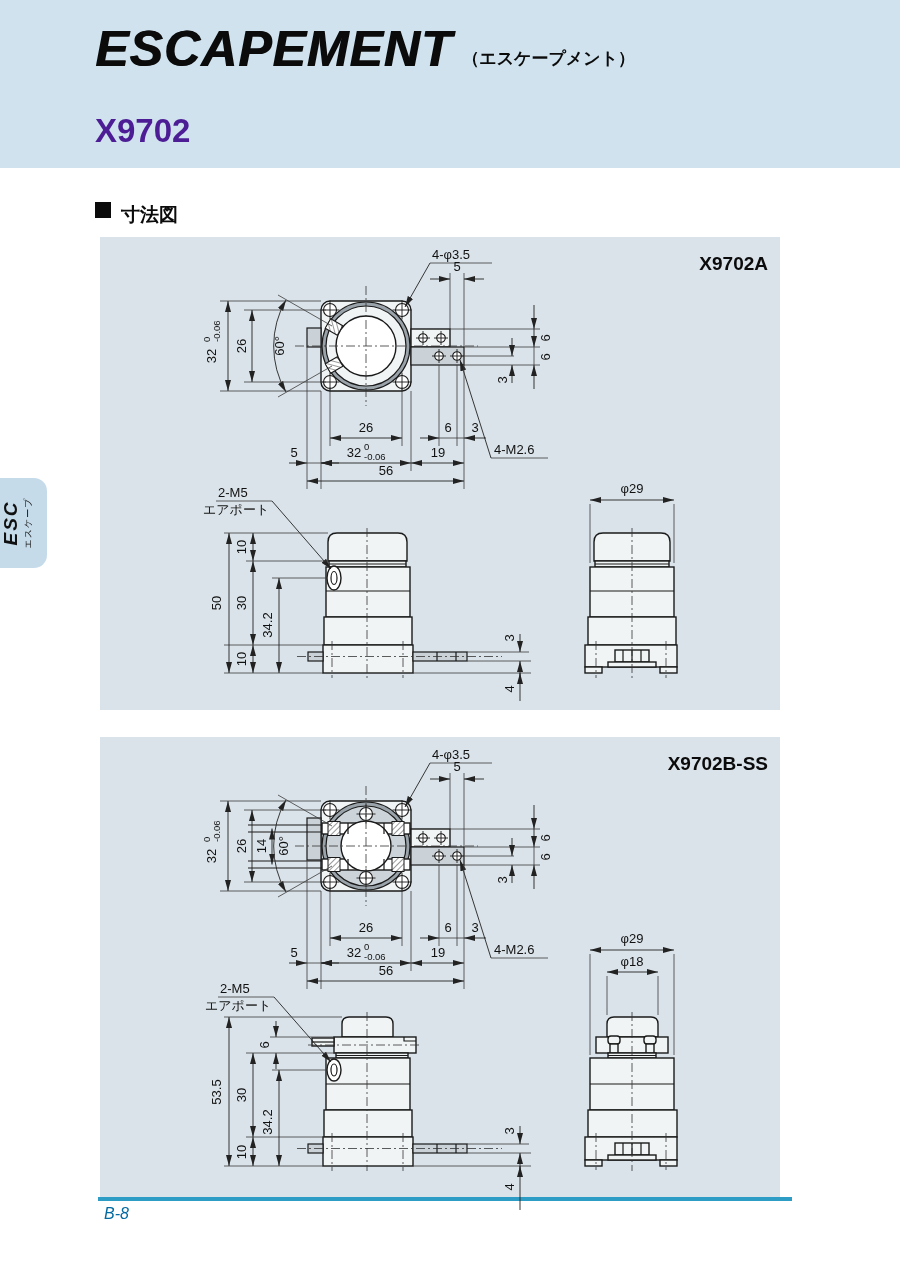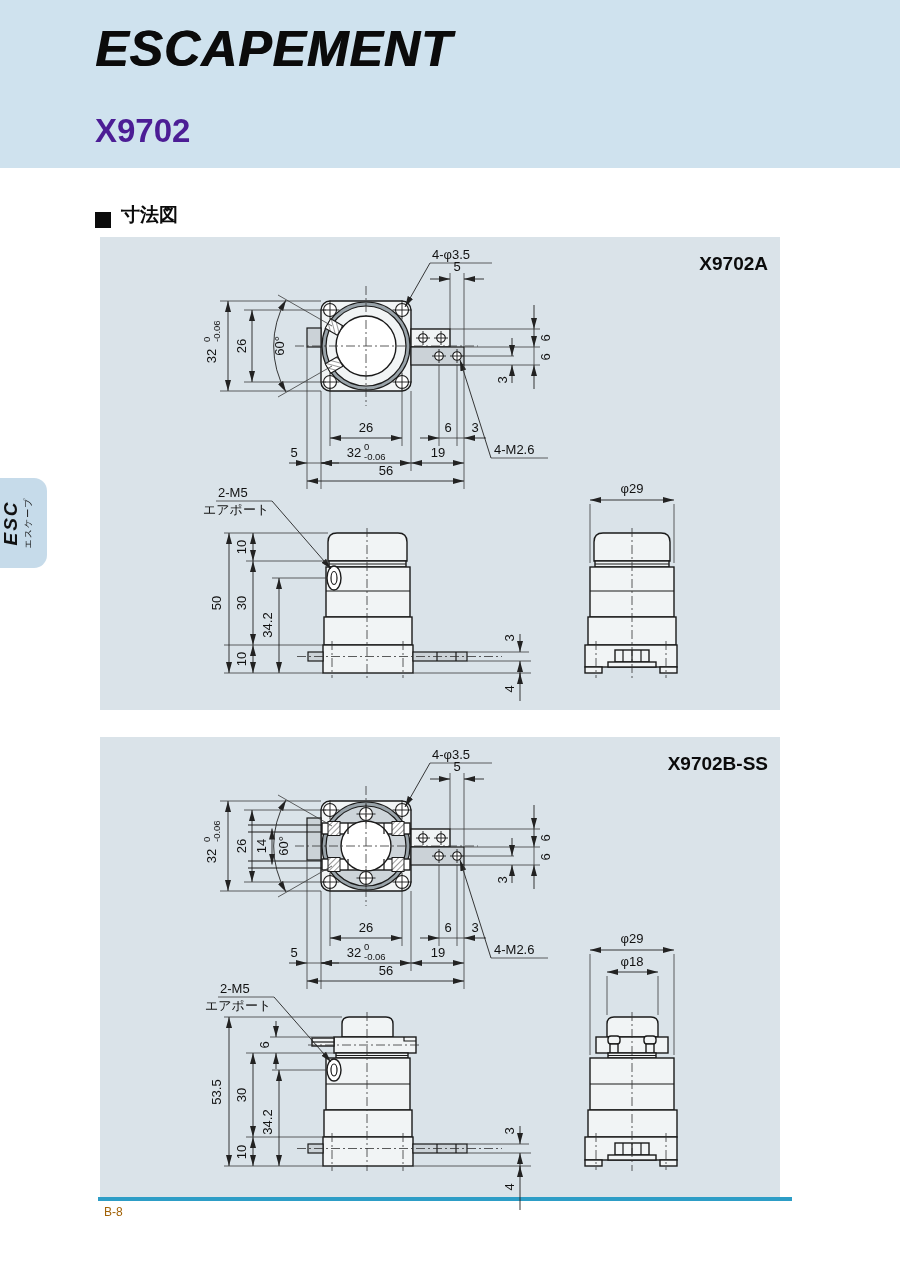--- a/index.html
+++ b/index.html
@@ -4,32 +4,32 @@
 <style>
   html,body{margin:0;padding:0;background:#fff;}
   .page{position:relative;width:900px;height:1272px;background:#ffffff;overflow:hidden;
         font-family:"Liberation Sans",sans-serif;}
   .band{position:absolute;left:0;top:0;width:900px;height:168px;background:#cfe2ee;}
   .logo-row{position:absolute;left:95px;top:24px;display:flex;align-items:flex-end;gap:10px;}
   .logo{font-style:italic;font-weight:bold;font-size:50px;line-height:1;color:#0b0b0b;
         letter-spacing:1px;text-shadow:1px 0 #0b0b0b;}
   .logo-kana{font-weight:bold;font-size:17px;color:#0b0b0b;padding-bottom:4px;}
   .model{position:absolute;left:95px;top:112px;font-weight:bold;font-size:33px;color:#4c1d95;}
-  .section-title{position:absolute;left:95px;top:202px;display:flex;align-items:flex-end;gap:10px;
+  .section-title{position:absolute;left:95px;top:202px;display:flex;align-items:flex-start;gap:10px;
         font-weight:bold;font-size:19px;color:#0b0b0b;}
   .sq{width:16px;height:16px;background:#0b0b0b;}
   .tab{position:absolute;left:0;top:478px;width:47px;height:90px;background:#c6dbea;
        border-radius:0 13px 13px 0;}
   .tab-inner{position:absolute;left:50%;top:50%;width:90px;height:47px;
        transform:translate(-50%,-50%) rotate(-90deg);text-align:center;}
   .tab-code{display:block;font-style:italic;font-weight:bold;font-size:19px;letter-spacing:2px;
        line-height:1.1;color:#111;}
   .tab-kana{display:block;font-size:9px;color:#111;letter-spacing:1px;}
   .rule{position:absolute;left:98px;top:1197px;width:694px;height:4px;background:#2d9dc6;z-index:1;}
-  .pageno{position:absolute;left:104px;top:1205px;font-size:12px;color:#a16207;z-index:3;}
+  .pageno{position:absolute;left:104px;top:1205px;font-size:16px;color:#0369a1;z-index:3;font-style:italic;}
   .panel{position:absolute;left:100px;width:680px;background:#dae3e9;z-index:2;overflow:visible;}
   .panel.p1{top:237px;height:473px;}
   .panel.p2{top:737px;height:460px;}
   .panel svg{display:block;overflow:visible;}
   
   .o{fill:#f1f4f5;stroke:#1a1a1a;stroke-width:1.4;}
   .w{fill:#ffffff;stroke:#1a1a1a;stroke-width:1.4;}
   .g{fill:#cbd2d7;stroke:#1a1a1a;stroke-width:1.2;}
   .n{fill:none;stroke:#1a1a1a;stroke-width:1.2;}
   .sh{fill:none;stroke:#99a3a9;stroke-width:4;}
@@ -43,20 +43,21 @@
   .hole line{stroke:#1a1a1a;stroke-width:.9;}
 </style>
 </head>
 <body>
 
 <div class="page">
 
   <div class="band">
     <div class="logo-row">
       <span class="logo">ESCAPEMENT</span>
+      <span class="logo-kana">（エスケープメント）</span>
     </div>
     <div class="model">X9702</div>
   </div>
 
   <div class="tab">
     <div class="tab-inner">
       <span class="tab-code">ESC</span>
       <span class="tab-kana">エスケープ</span>
     </div>
   </div>

